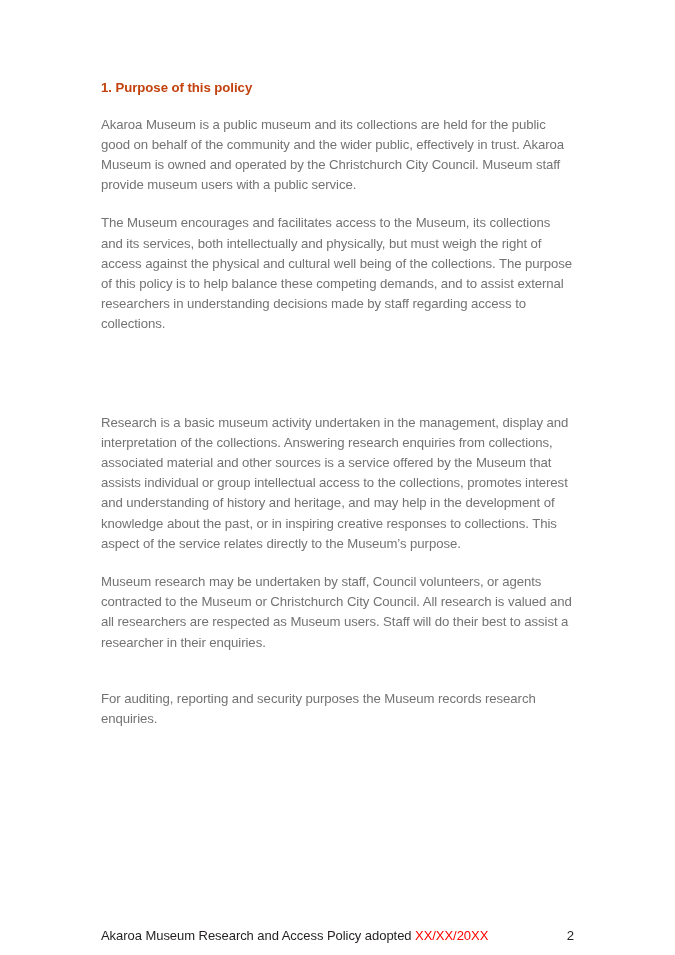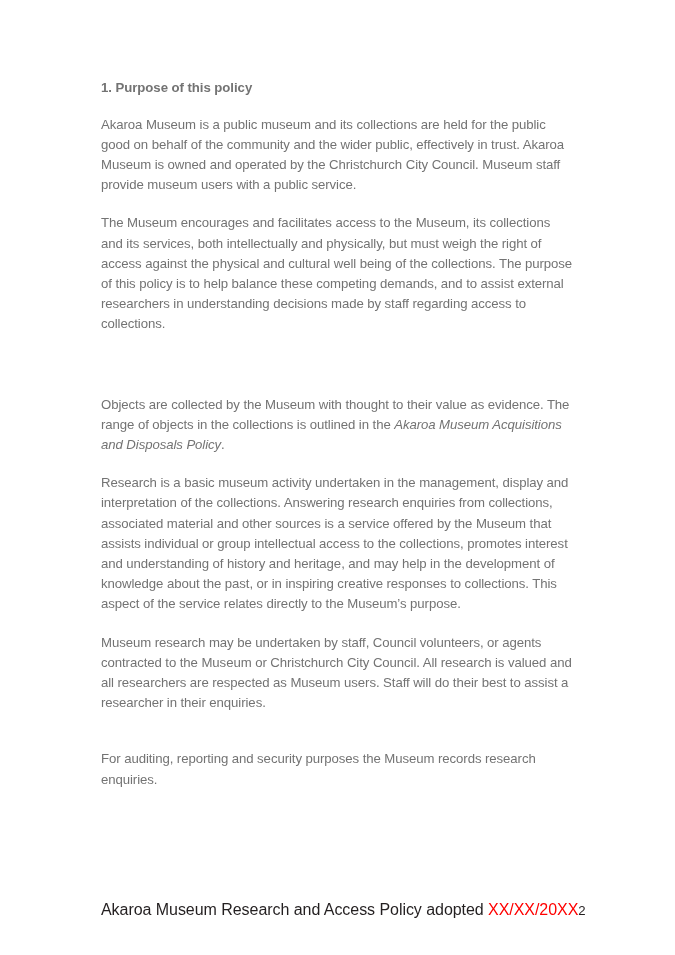--- a/index.html
+++ b/index.html
@@ -30,21 +30,21 @@
     top: 78px;
     width: 473px;
   }
 
   .section-heading {
     font-size: 13.2px;
     font-weight: bold;
     line-height: 19.5px;
     letter-spacing: -0.05px;
     margin: 0;
-    color: #737373;
+    color: #c2410c;
   }
 
   .para {
     font-size: 13.2px;
     line-height: 20.2px;
     letter-spacing: -0.08px;
     margin: 0;
     color: #737373;
     text-align: left;
   }
@@ -59,25 +59,26 @@
   .footer {
     position: absolute;
     left: 101px;
     top: 902px;
     width: 473px;
     display: flex;
     align-items: baseline;
     justify-content: space-between;
   }
   .footer-text {
-    font-size: 16px;
+    font-size: 13px;
     line-height: 15px;
     letter-spacing: -0.05px;
     color: #231f20;
     white-space: nowrap;
+    margin-top: 26px;
   }
   .footer-date {
     color: #ff0000;
   }
   .footer-pageno {
     font-size: 13.2px;
     line-height: 15px;
     color: #231f20;
   }
 </style>
@@ -96,21 +97,20 @@
 
     <div class="gap-para"></div>
 
     <p class="para">The Museum encourages and facilitates access to the Museum, its collections and its services, both intellectually and physically, but must weigh the right of access against the physical and cultural well being of the collections. The purpose of this policy is to help balance these competing demands, and to assist external researchers in understanding decisions made by staff regarding access to collections.</p>
 
     <div class="gap-section"></div>
 
 
     <div class="gap-heading-to-para"></div>
 
-    <p class="para"><span>Objects are collected by the Museum with thought to their value as evidence. The range of objects in the collections is outlined in the </span><span class="italic">Akaroa Museum Acquisitions and Disposals Policy</span><span>.</span></p>
 
     <div class="gap-para"></div>
 
     <p class="para">Research is a basic museum activity undertaken in the management, display and interpretation of the collections. Answering research enquiries from collections, associated material and other sources is a service offered by the Museum that assists individual or group intellectual access to the collections, promotes interest and understanding of history and heritage, and may help in the development of knowledge about the past, or in inspiring creative responses to collections. This aspect of the service relates directly to the Museum’s purpose.</p>
 
     <div class="gap-para"></div>
 
     <p class="para">Museum research may be undertaken by staff, Council volunteers, or agents contracted to the Museum or Christchurch City Council. All research is valued and all researchers are respected as Museum users. Staff will do their best to assist a researcher in their enquiries.</p>
 
     <div class="gap-para"></div>

